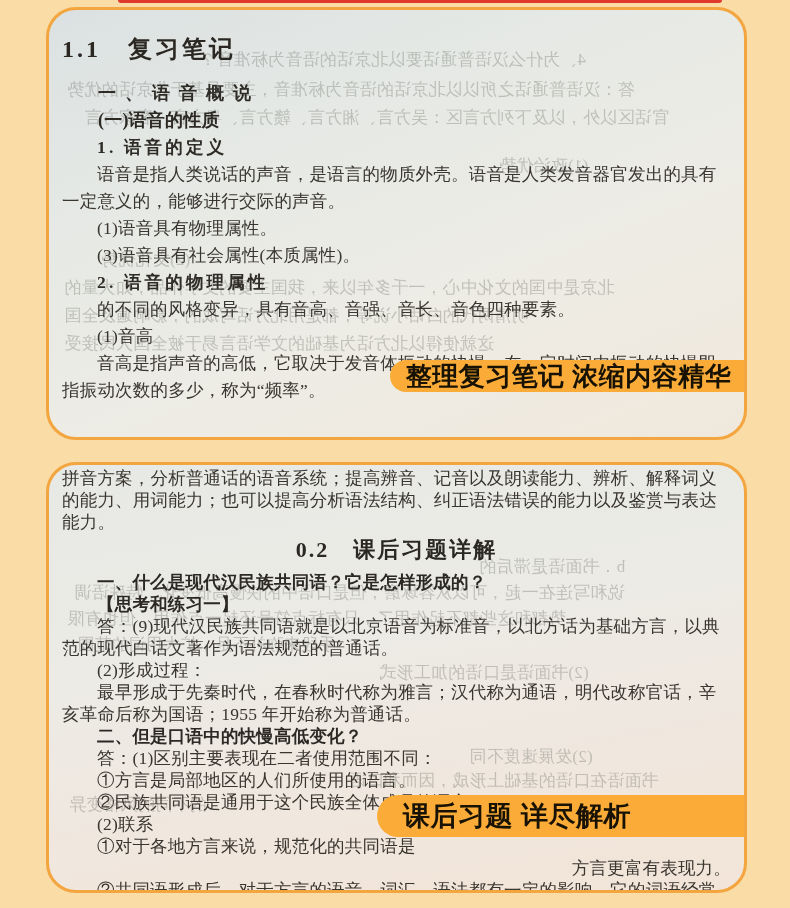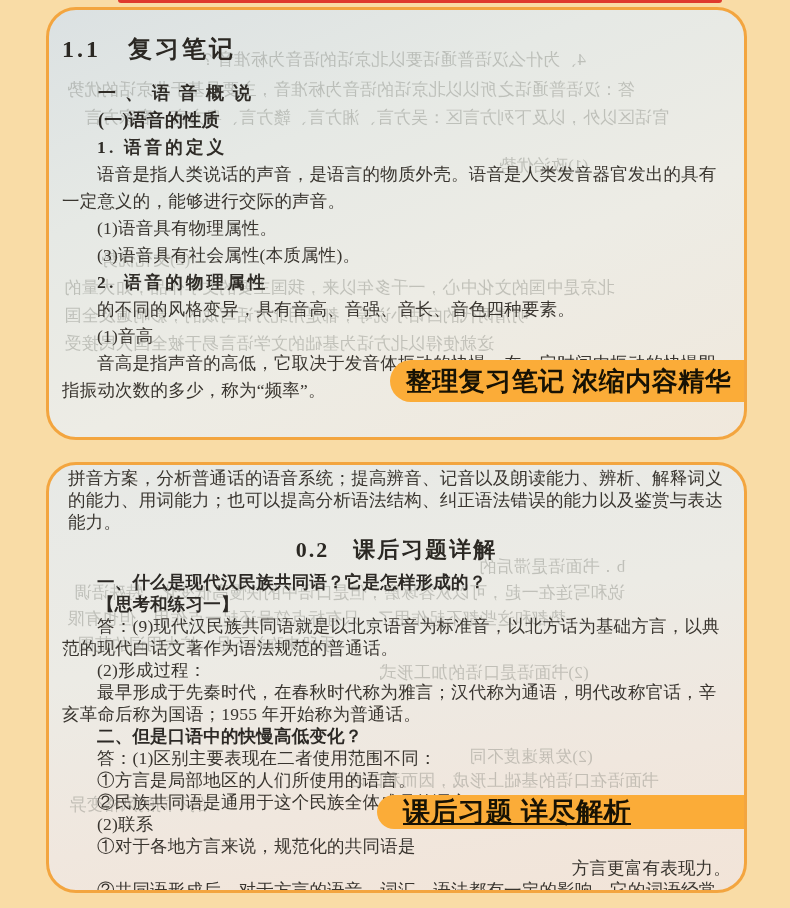--- a/index.html
+++ b/index.html
@@ -34,39 +34,39 @@
   .card2 .bleed .c5{top:198px;left:330px;}
   .card2 .bleed .c6{top:282px;left:420px;}
   .card2 .bleed .c7{top:306px;left:300px;}
   .card2 .bleed .c8{top:330px;left:20px;}
   
   .txt{position:absolute;left:0;right:0;top:0;padding:24px 13px 0;}
   .card2 .txt{padding-top:2px;}
   .ln{position:relative;font-size:17.5px;line-height:27px;color:#39352F;
       text-indent:2em;letter-spacing:.2px;}
   .card2 .txt .ln{line-height:22px;}
-  .noind{text-indent:0;margin-left:6px;}
+  .noind{text-indent:0;}
   .tail{text-indent:0;text-align:right;}
   .hei{font-weight:700;color:#2C2925;}
   .b18{font-size:18px;}
   .kai-sp{font-weight:600;letter-spacing:.5em;font-size:18px;color:#2F2C27;}
   .kai-n{font-weight:600;letter-spacing:.18em;color:#2F2C27;}
   .t1{font-size:24px;font-weight:700;text-indent:0;
       letter-spacing:3px;line-height:30px;margin-bottom:16px;color:#2B2823;}
   .t2{font-size:22px;font-weight:700;text-align:center;text-indent:0;
       letter-spacing:2px;line-height:30px!important;margin:2px 0 6px;color:#2B2823;}
   
   .badge{position:absolute;display:flex;align-items:center;background:#FBAC38;
          font-family:"Liberation Sans","DejaVu Sans",sans-serif;font-weight:700;
          color:#171204;white-space:nowrap;}
-  .badge1{top:350px;right:-3px;width:357px;height:42px;border-radius:22px 0 0 22px;
+  .badge1{top:350px;right:-3px;width:357px;height:32px;border-radius:22px 0 0 22px;
           justify-content:center;font-size:26px;letter-spacing:.5px;}
-  .badge2{top:330px;right:-3px;width:370px;height:34px;border-radius:22px 4px 4px 22px;
+  .badge2{top:330px;right:-3px;width:370px;height:42px;border-radius:22px 4px 4px 22px;
           justify-content:flex-start;padding-left:26px;box-sizing:border-box;
-          font-size:27px;letter-spacing:.5px;text-decoration:underline;}
+          font-size:27px;letter-spacing:.5px;}
 </style>
 </head>
 <body>
 
 <div id="stage">
 
   <div class="red-strip"></div>
 
   <div class="card card1">
     <div class="bleed">

